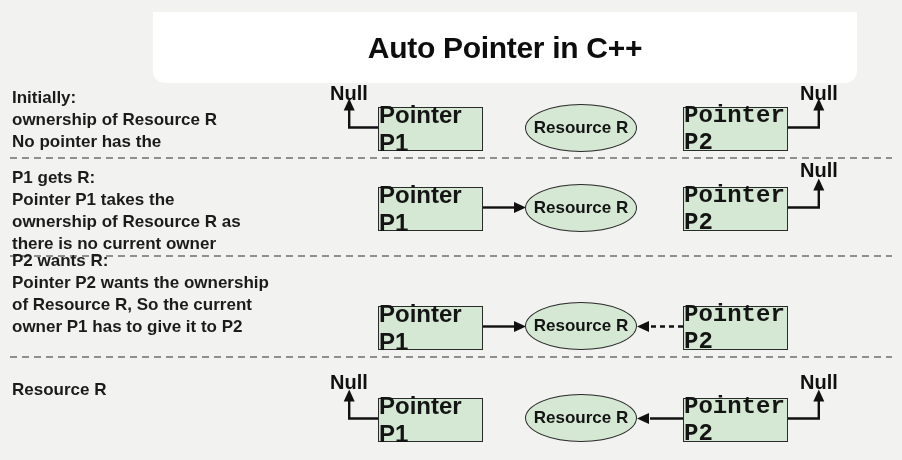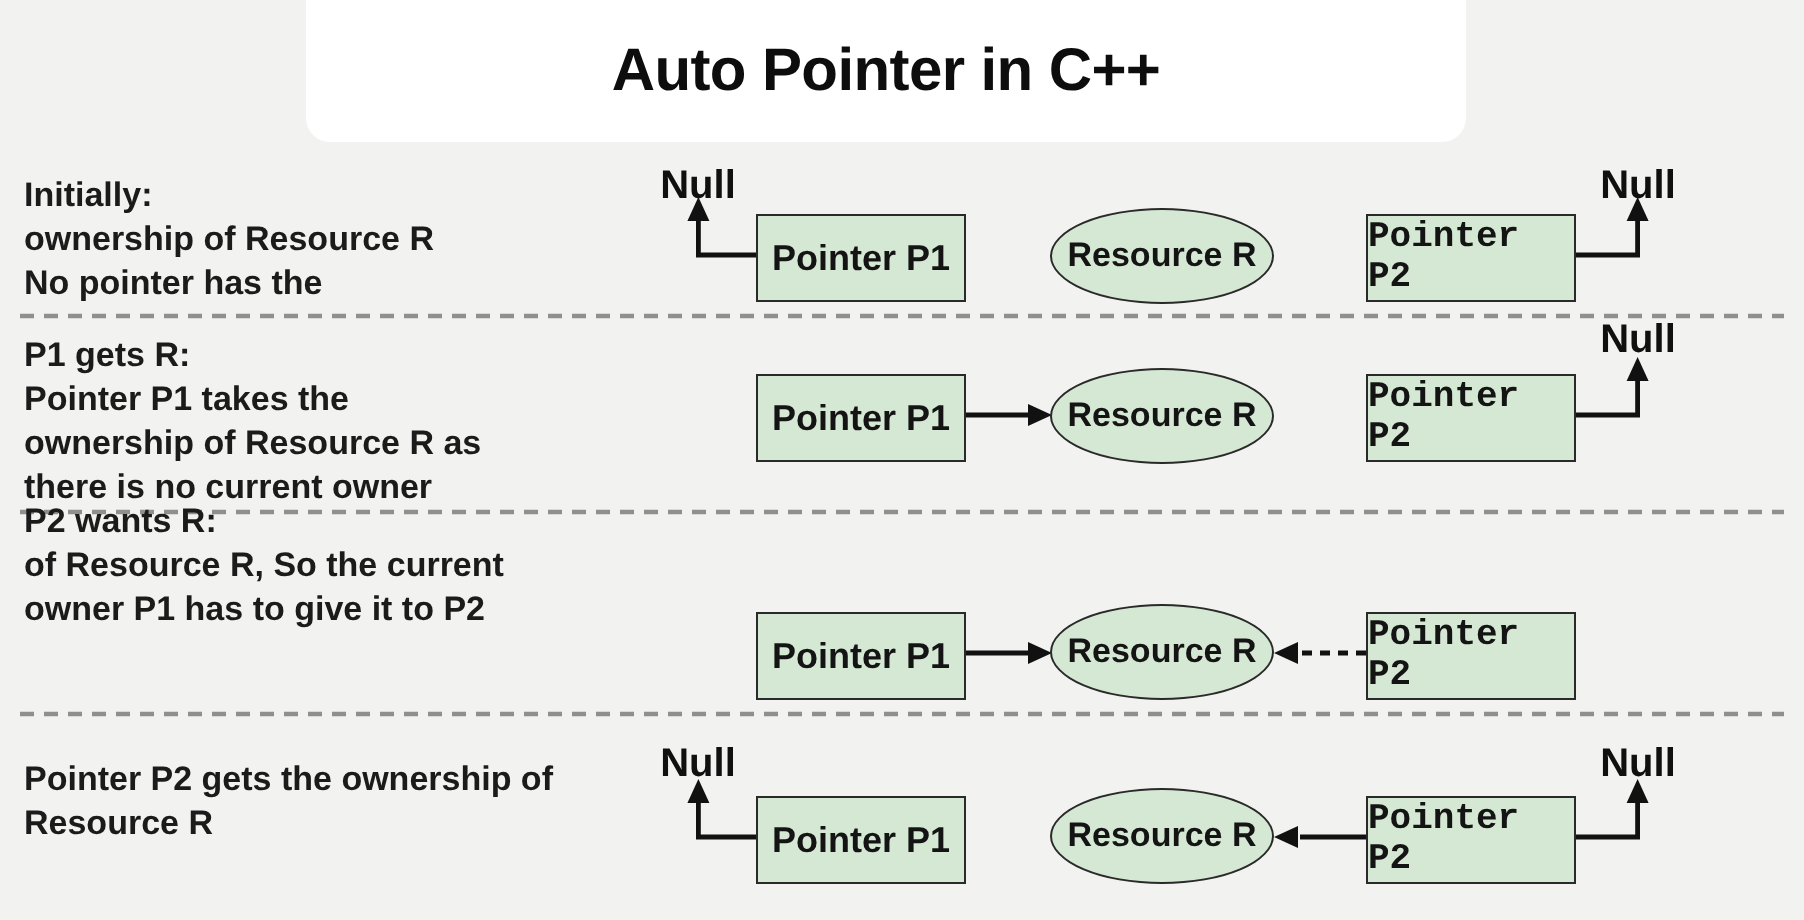--- a/index.html
+++ b/index.html
@@ -3,36 +3,36 @@
 <meta charset="utf-8">
 <style>
   :root{
     --canvas-bg:#f2f2f1; --card-bg:#ffffff; --node-fill:#d5e8d4;
     --node-border:#2a2a2a; --text:#1b1b1b; --connector:#111111; --separator:#8f8f8f;
   }
   *{margin:0;padding:0;box-sizing:border-box;}
   body{font-family:"Liberation Sans",sans-serif;background:#e8e8e8;}
   .canvas{position:relative;width:902px;height:460px;background:var(--canvas-bg);overflow:hidden;}
 
-  .title-card{position:absolute;left:153px;top:0;width:580px;height:71px;background:var(--card-bg);
+  .title-card{position:absolute;left:153px;top:12px;width:704px;height:71px;background:var(--card-bg);
     border-radius:0 0 12px 12px;display:flex;align-items:center;justify-content:center;}
   .title-card h1{font-size:30px;font-weight:700;color:#0d0d0d;letter-spacing:-0.3px;}
 
   .connectors{position:absolute;left:0;top:0;width:902px;height:460px;pointer-events:none;}
   .ln{fill:none;stroke:var(--connector);stroke-width:2.4;}
   .ln.dashed{stroke-dasharray:5 4;}
   .ah{fill:var(--connector);stroke:none;}
   .sep{stroke:var(--separator);stroke-width:2.2;stroke-dasharray:7 5;}
 
   .desc{position:absolute;left:12px;color:var(--text);font-size:17px;line-height:22px;font-weight:700;}
   .desc.r1{top:87px;} .desc.r2{top:167px;} .desc.r3{top:250px;} .desc.r4{top:379px;}
 
   .node{position:absolute;display:flex;align-items:center;justify-content:center;
     background:var(--node-fill);color:#141414;font-weight:700;}
-  .box{width:105px;height:44px;border:1.8px solid var(--node-border);font-size:18px;}
+  .box{width:105px;height:44px;border:1.8px solid var(--node-border);font-size:24px;}
   .p1{left:378px;} .p2{left:683px;font-family:Liberation Mono, monospace;}
   .ellipse{left:525px;width:112px;height:48px;border:1.6px solid var(--node-border);
     border-radius:50%;font-size:17px;}
   .box.r1{top:107px;} .ellipse.r1{top:104px;}
   .box.r2{top:187px;} .ellipse.r2{top:184px;}
   .box.r3{top:306px;} .ellipse.r3{top:302px;}
   .box.r4{top:398px;} .ellipse.r4{top:394px;}
 
   .nulltag{position:absolute;width:44px;text-align:center;font-size:20px;font-weight:700;color:#101010;}
   .nl-l{left:327px;} .nl-r{left:797px;}
@@ -110,29 +110,29 @@
     <div>ownership of Resource R as</div>
     <div>there is no current owner</div>
   </div>
   <div class="nulltag nl-r nl-y2">Null</div>
   <div class="node box p1 r2">Pointer P1</div>
   <div class="node ellipse r2">Resource R</div>
   <div class="node box p2 r2">Pointer P2</div>
 
   <div class="desc r3">
     <div>P2 wants R:</div>
+    <div>Pointer P2 wants the ownership</div>
     <div>of Resource R, So the current</div>
     <div>owner P1 has to give it to P2</div>
   </div>
   <div class="node box p1 r3">Pointer P1</div>
   <div class="node ellipse r3">Resource R</div>
   <div class="node box p2 r3">Pointer P2</div>
 
   <div class="desc r4">
-    <div>Pointer P2 gets the ownership of</div>
     <div>Resource R</div>
   </div>
   <div class="nulltag nl-l nl-y4">Null</div>
   <div class="nulltag nl-r nl-y4">Null</div>
   <div class="node box p1 r4">Pointer P1</div>
   <div class="node ellipse r4">Resource R</div>
   <div class="node box p2 r4">Pointer P2</div>
 
 </div>
 

